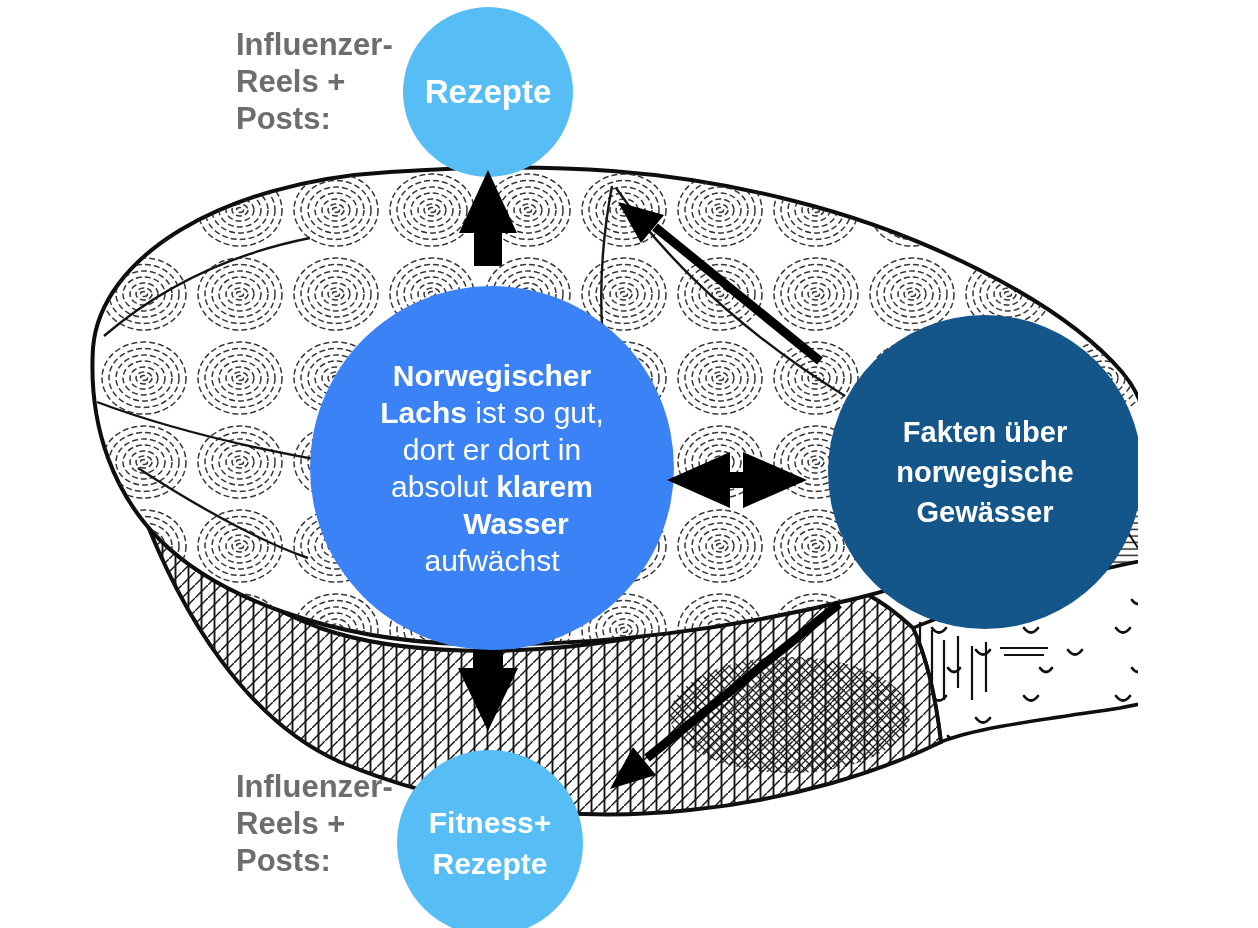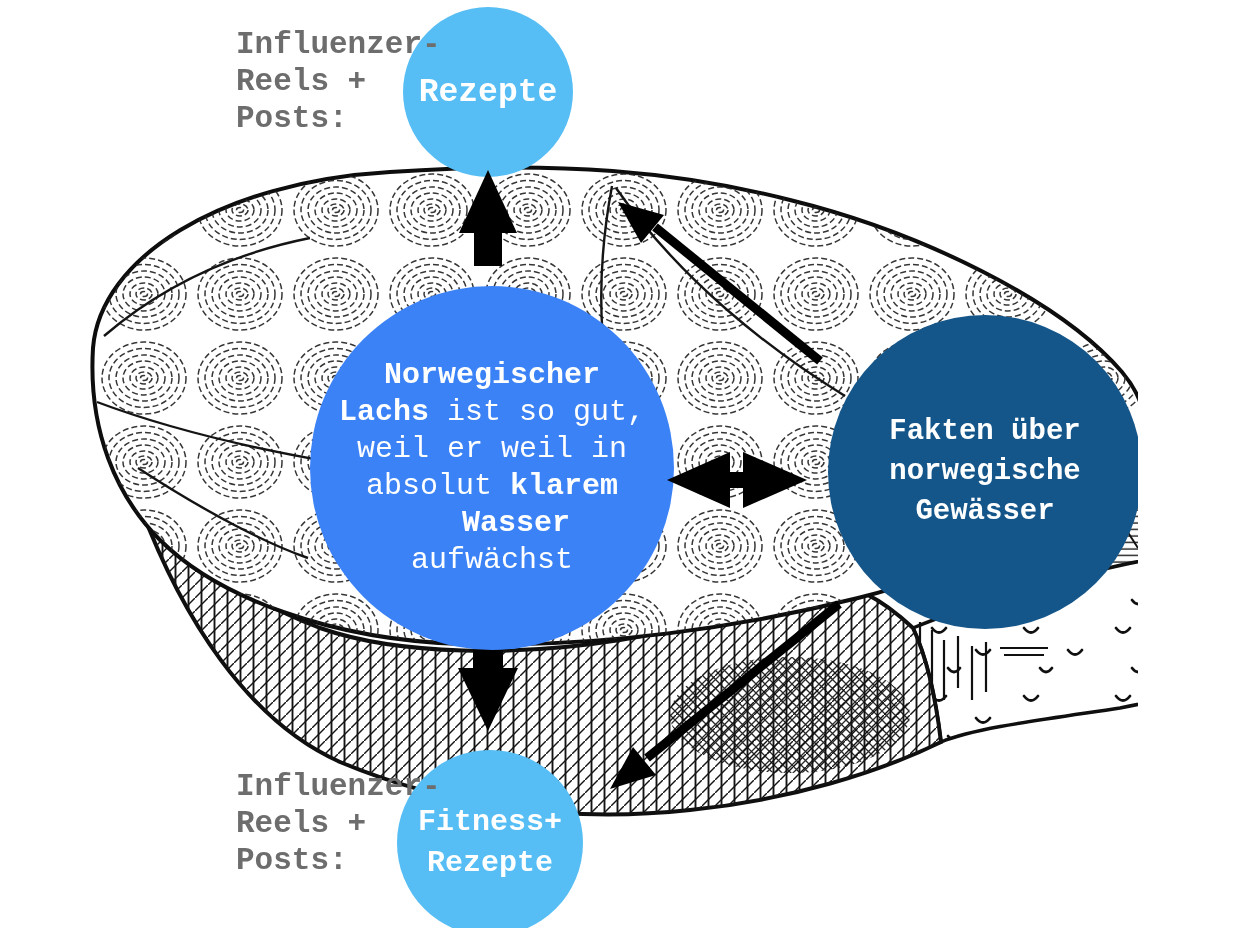--- a/index.html
+++ b/index.html
@@ -1,17 +1,17 @@
 <!DOCTYPE html>
 <html><head>
 <meta charset="utf-8">
 <style>
   html,body{margin:0;padding:0;background:#fff;}
   .stage{position:relative;width:1138px;height:928px;overflow:hidden;background:#fff;
-         font-family:Liberation Mono, monospace;}
+         font-family:Liberation Sans, sans-serif;}
   .stage svg{position:absolute;left:0;top:0;pointer-events:none;}
   .circle{position:absolute;border-radius:50%;display:flex;align-items:center;justify-content:center;
           text-align:center;z-index:3;}
   .ctext{color:#fff;font-weight:700;}
   #c-rezepte{left:403px;top:7px;width:170px;height:170px;}
   #c-rezepte .ctext{font-size:33px;}
   #c-red{left:310px;top:286px;width:364px;height:364px;}
   #c-red .ctext{font-size:30px;line-height:37px;font-weight:400;}
   #c-facts{left:828px;top:315px;width:314px;height:314px;}
   #c-facts .ctext{font-size:29px;line-height:40px;}
@@ -144,21 +144,21 @@
     </div>
 
   <div class="circle" id="c-rezepte" style="background: rgb(86, 190, 245);">
     <div class="ctext">Rezepte</div>
   </div>
 
   <div class="circle" id="c-red" style="background: #3b82f6;">
     <div class="ctext">
         <div><span style="font-weight: 700;">Norwegischer</span></div>
         <div><span style="font-weight: 700;">Lachs</span><span style="font-weight: 400; text-align: right;"> ist so gut,</span></div>
-        <div><span style="font-weight: 400;">weil er weil in</span></div>
+        <div><span style="font-weight: 400;">dort er dort in</span></div>
         <div><span style="font-weight: 400;">absolut </span><span style="font-weight: 700;">klarem</span></div>
         <div><span style="font-weight: 700; margin-left: 48px;">Wasser</span></div>
         <div><span style="font-weight: 400;">aufwächst</span></div>
       </div>
   </div>
 
   <div class="circle" id="c-facts" style="background: rgb(21, 86, 138);">
     <div class="ctext">
         <div>Fakten über</div>
         <div>norwegische</div>

